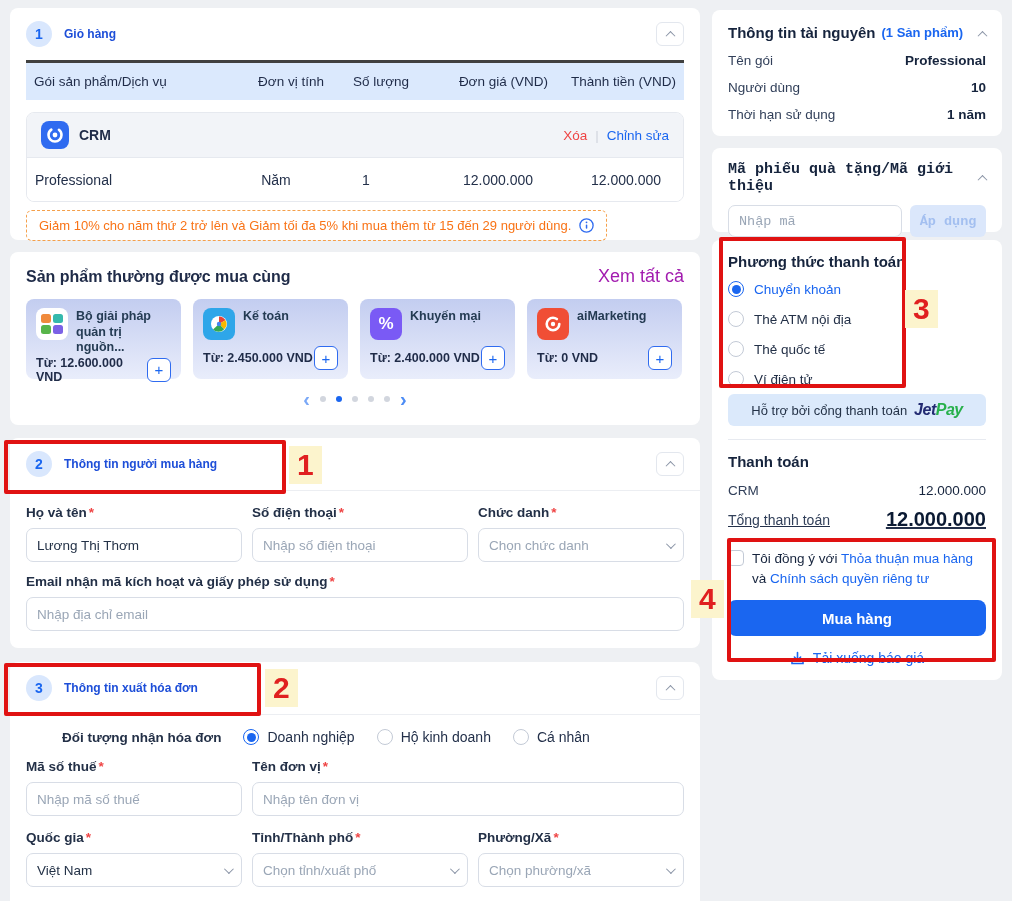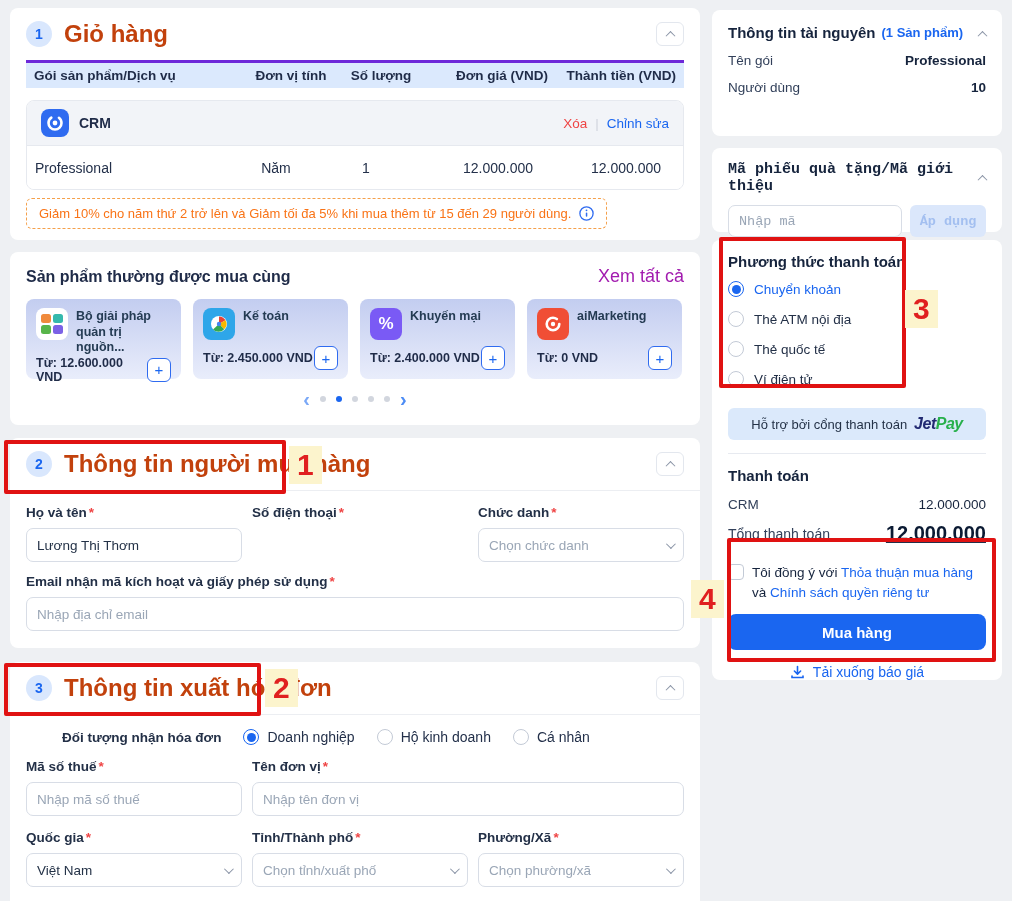--- a/index.html
+++ b/index.html
@@ -11,34 +11,34 @@
   }
   .layout { display:flex; gap:12px; padding:8px 10px 0 10px; align-items:flex-start; }
   .col-left { width:690px; display:flex; flex-direction:column; }
   .col-right { width:290px; display:flex; flex-direction:column; margin-top:2px;border-radius:23px; }
   .card { background:#fff; border-radius:8px; }
 
   
   .sec-head { display:flex; align-items:center; gap:12px; padding:14px 16px; height:52px; }
   .step-badge { width:26px; height:26px; border-radius:50%; background:#d9e7fd; color:#1a66f0;
     font-weight:700; font-size:14px; display:flex; align-items:center; justify-content:center; flex:none; }
-  .sec-title { color:#c2410c; font-size:24px; font-weight:700; }
+  .sec-title { color:#1d4ed8; font-size:12px; font-weight:700; }
   .collapse-btn { margin-left:auto; width:28px; height:24px; border:1px solid #e3e7ee; border-radius:6px;
     background:#fff; display:flex; align-items:center; justify-content:center; cursor:pointer; }
   .chev { width:7px; height:7px; border-right:1.6px solid #8a94a6; border-bottom:1.6px solid #8a94a6; display:inline-block; }
   .chev.up { transform:rotate(-135deg) translate(-1px,-1px); }
   .chev.down { transform:rotate(45deg) translateY(-2px); }
   .sec-divider { border-top:1px solid #eceef2; }
 
   
   #cart-card { height:232px; }
   .cart-table { margin:0 16px; }
   .tbl-head { display:grid; grid-template-columns:220px 90px 90px 130px 128px;
-    background:#dbe9fd; border-top:3px solid #6d28d9; height:28px; align-items:center;
-    font-size:13.5px; font-weight:700; color:#1f2b48; }
+    background:#dbe9fd; border-top:3px solid #404040; height:40px; align-items:center;
+    font-size:13.5px; font-weight:400; color:#1f2b48; }
   .tbl-head > div { padding:0 8px; }
   .th-c { text-align:center; } .th-r { text-align:right; }
   .prod-block { margin:12px 16px 0 16px; border:1px solid #e6e9ef; border-radius:8px; overflow:hidden; }
   .prod-row1 { background:#f2f4f8; display:flex; align-items:center; gap:10px; padding:8px 14px; height:44px; }
   .prod-name { font-weight:700; color:#1f2b48; font-size:14px; }
   .prod-actions { margin-left:auto; display:flex; align-items:center; gap:8px; font-size:13.5px; }
   .lnk-del { color:#ef4444; cursor:pointer; }
   .lnk-sep { color:#d0d5dd; }
   .lnk-edit { color:#1a66f0; cursor:pointer; }
   .prod-row2 { display:grid; grid-template-columns:204px 90px 90px 130px 128px; align-items:center;
@@ -98,21 +98,21 @@
   .kv-value { color:#16243d; font-weight:700; }
   #voucher-card { height:84px; margin-top:12px; padding:13px 16px;font-family:Liberation Mono, monospace; }
   .voucher-row { display:flex; gap:8px; margin-top:10px; }
   .voucher-inp { flex:1; height:32px; }
   .apply-btn { width:76px; height:32px; border:none; border-radius:6px; background:#dbe7fb; color:#a3bff0;
     font-weight:700; font-size:13.5px; font-family:inherit; }
   #pay-card { height:440px; margin-top:8px; padding:13px 16px; }
   .pm-title { font-size:15px; font-weight:700; color:#16243d; margin-bottom:4px; }
   .pm-item { display:flex; align-items:center; gap:10px; height:30px; font-size:13.5px; color:#233047; cursor:pointer; }
   .pm-item.sel-label { color:#1a66f0; }
-  .gateway { margin-top:14px; background:#dbe9fb; border-radius:6px; height:32px; display:flex;
+  .gateway { background:#dbe9fb; border-radius:6px; height:32px; display:flex;
     align-items:center; justify-content:center; gap:7px; font-size:13px; color:#243247; }
   .jet { font-style:italic; font-weight:800; font-size:16px; color:#222a72; letter-spacing:-0.5px; }
   .jpay { font-style:italic; font-weight:800; font-size:16px; color:#27b04b; letter-spacing:-0.5px; }
   .pay-divider { border-top:1px solid #e7eaf0; margin:13px 0; }
   .sum-title { font-size:15px; font-weight:700; color:#16243d; }
   .sum-row { display:flex; justify-content:space-between; margin-top:13px; font-size:13.5px; }
   .sum-total-row { display:flex; justify-content:space-between; align-items:center; margin-top:10px;text-decoration:underline; }
   .sum-total-val { font-size:20px; font-weight:800; color:#0b1a33; }
   .agree { display:flex; gap:8px; margin-top:18px; font-size:13.5px; line-height:1.45; color:#16243d; }
   .cbx { width:16px; height:16px; border:1.5px solid #c3cad6; border-radius:4px; background:#fff; flex:none; margin-top:1px; cursor:pointer; }
@@ -286,20 +286,21 @@
       </div>
       <div class="sec-divider"></div>
       <div class="form-body">
         <div class="form-grid3">
           <div>
             <div class="f-label"><span>Họ và tên</span><span class="req">*</span></div>
             <input class="inp" value="Lương Thị Thơm" style="">
           </div>
           <div>
             <div class="f-label"><span>Số điện thoại</span><span class="req">*</span></div>
+            <input class="inp" placeholder="Nhập số điện thoại" style="">
           </div>
           <div>
             <div class="f-label"><span>Chức danh</span><span class="req">*</span></div>
             <div class="selbox">
               <span class="ph">Chọn chức danh</span>
                 <i class="chev down"></i>
             </div>
           </div>
         </div>
         <div class="mt12">
@@ -379,20 +380,24 @@
         <span class="side-badge">(1 Sản phẩm)</span>
         <span class="side-chev"><i class="chev up"></i></span>
       </div>
       <div class="kv-row">
         <span class="kv-label">Tên gói</span>
         <span class="kv-value">Professional</span>
       </div>
       <div class="kv-row">
         <span class="kv-label">Người dùng</span>
         <span class="kv-value">10</span>
+      </div>
+      <div class="kv-row">
+        <span class="kv-label">Thời hạn sử dụng</span>
+        <span class="kv-value">1 năm</span>
       </div>
     </div>
 
     <div class="card" id="voucher-card">
       <div class="side-title-row">
         <span class="side-title">Mã phiếu quà tặng/Mã giới thiệu</span>
         <span class="side-chev"><i class="chev up"></i></span>
       </div>
       <div class="voucher-row">
         <input class="inp voucher-inp" placeholder="Nhập mã" style="">

